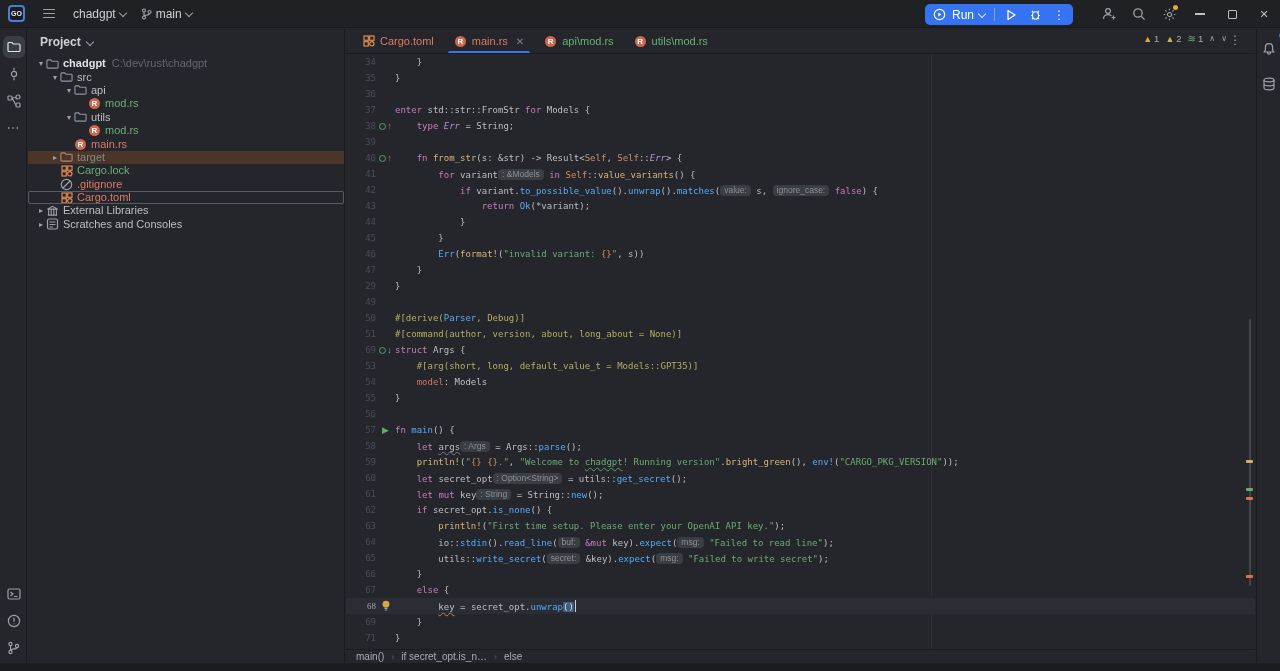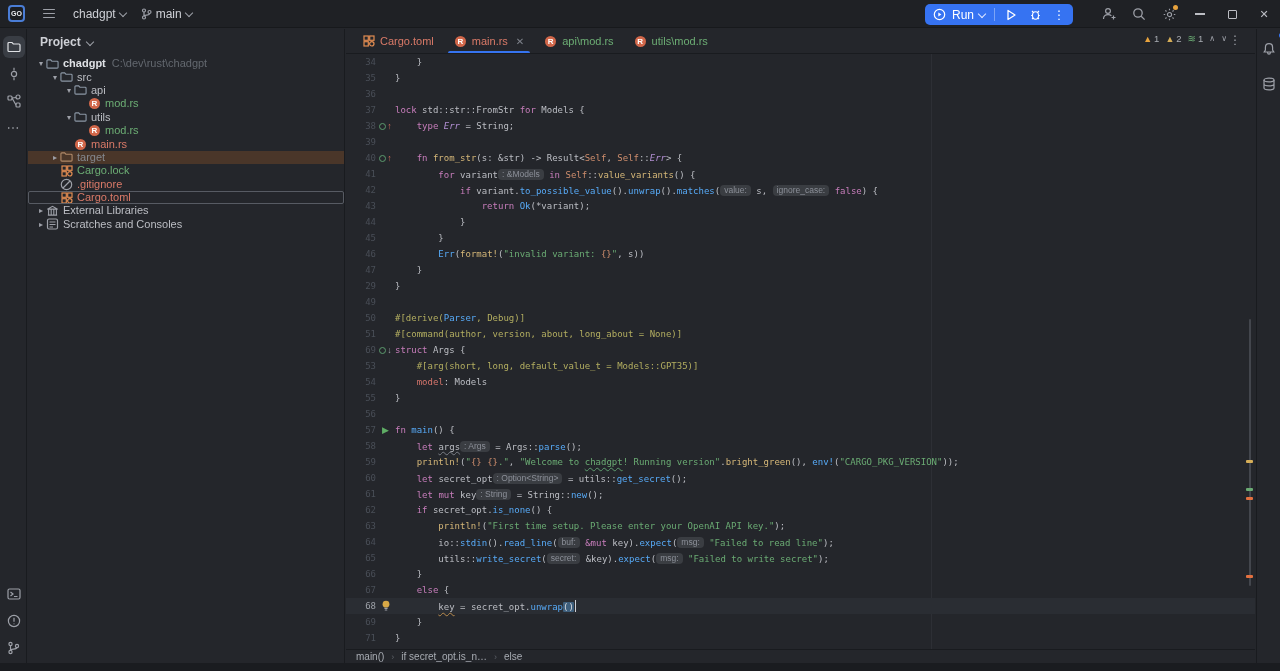--- a/index.html
+++ b/index.html
@@ -61,21 +61,21 @@
   .tabbar{position:absolute;left:0;top:0;right:0;height:25px;border-bottom:1px solid #191b1f;display:flex;align-items:stretch;padding-left:6px;}
   .tab{display:flex;align-items:center;gap:5px;padding:0 10px;font-size:11px;position:relative;}
   .tab.active:after{content:"";position:absolute;left:4px;right:4px;bottom:0;height:2.5px;background:#3674f0;border-radius:2px 2px 0 0;}
   .tab .x{color:#7e828b;margin-left:3px;font-size:10px;}
   .tab-kebab{position:absolute;right:14px;top:4px;color:#9da0a8;font-size:12px;letter-spacing:0;}
   .code-area{position:absolute;left:0;top:25px;right:0;bottom:14px;}
   .margin-guide{position:absolute;left:585px;top:0;bottom:0;width:1px;background:#2d2f35;}
   .cl-row{height:16px;display:flex;align-items:center;position:relative;}
   .cl-row.cur{background:#2a2d33;}
   .cl-num{width:30px;flex:none;text-align:right;color:#494e57;font-family:"DejaVu Sans Mono",monospace;font-size:9px;}
-  .cl-row.cur .cl-num{color:#9da1a8;}
+  .cl-row.cur .cl-num{color:#9da1a8;font-family:Liberation Serif, serif;}
   .cl-gut{width:19px;flex:none;display:flex;align-items:center;justify-content:center;height:16px;}
   .cl-code{font-family:"DejaVu Sans Mono",monospace;font-size:9px;white-space:pre;letter-spacing:0;}
   .sg-t{color:#bcbec4}
   .sg-k{color:#c77dbb}
   .sg-s{color:#cf8e6d}
   .sg-d{color:#d5b778}
   .sg-c{color:#57aaf7}
   .sg-m{color:#d5b778}
   .sg-r{color:#d5b778;}
   .sg-g{color:#6aab73}
@@ -440,21 +440,21 @@
           <span class="cl-code"><span class="sg-t">}</span></span>
         </div>
         <div class="cl-row">
           <span class="cl-num">36</span>
           <span class="cl-gut"></span>
           <span class="cl-code"></span>
         </div>
         <div class="cl-row">
           <span class="cl-num">37</span>
           <span class="cl-gut"></span>
-          <span class="cl-code"><span class="sg-k">lock </span><span class="sg-t">std::str::FromStr </span><span class="sg-k">for </span><span class="sg-t">Models {</span></span>
+          <span class="cl-code"><span class="sg-k">enter </span><span class="sg-t">std::str::FromStr </span><span class="sg-k">for </span><span class="sg-t">Models {</span></span>
         </div>
         <div class="cl-row">
           <span class="cl-num">38</span>
           <span class="cl-gut">
             <span class="gi-ring"></span>
             <span class="gi-ar gi-up">↑</span>
           </span>
           <span class="cl-code"><span class="sg-t">    </span><span class="sg-k">type </span><span class="sg-e">Err</span><span class="sg-t"> = String;</span></span>
         </div>
         <div class="cl-row">

